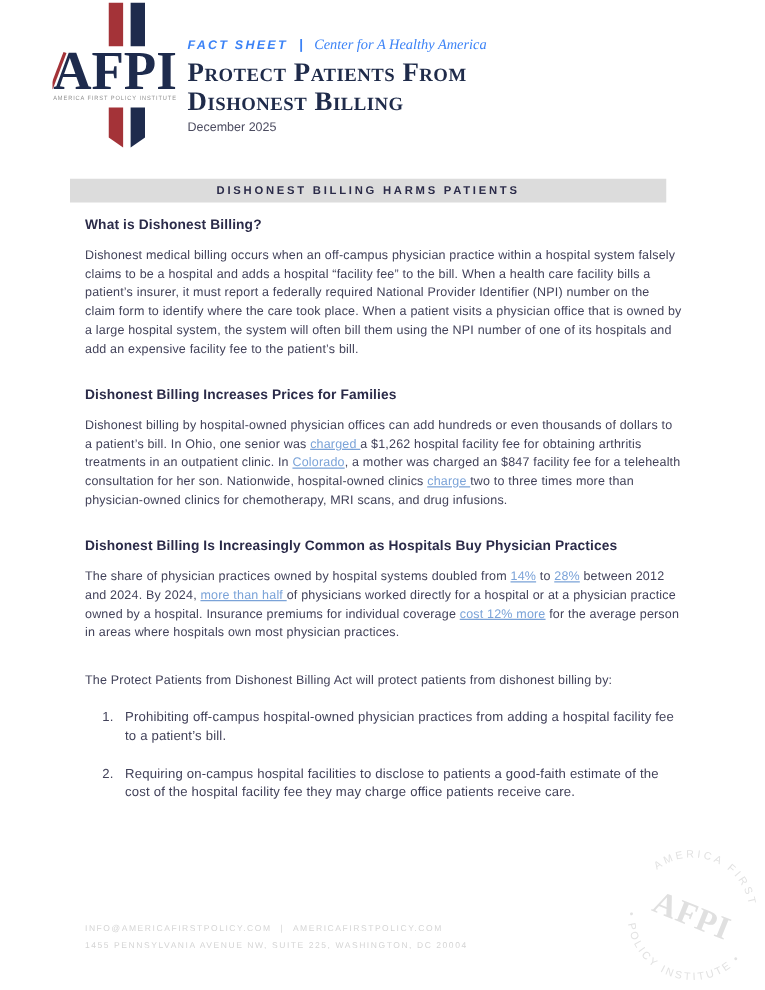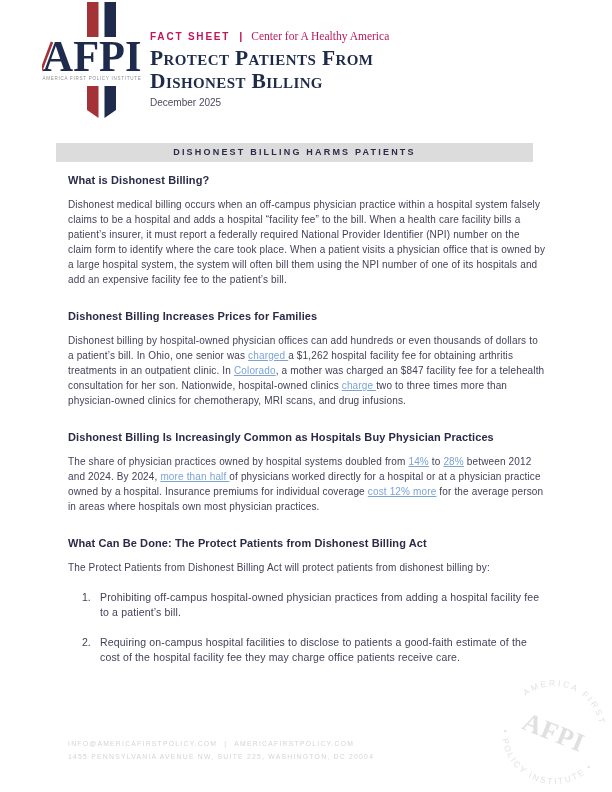--- a/index.html
+++ b/index.html
@@ -2,21 +2,21 @@
 <html><head>
 <meta charset="utf-8">
 <style>
   html,body{margin:0;padding:0;background:#ffffff;}
   .page{position:relative;width:612px;height:792px;background:#ffffff;overflow:hidden;
         font-family:"Liberation Sans",sans-serif;padding-left:35px;}
 
   
   .logo{position:absolute;left:42px;top:2px;width:100px;height:118px;}
   .header-text{position:absolute;left:150px;top:30px;width:420px;}
-  .kicker{display:flex;align-items:baseline;gap:9px;color:#be185d;}
+  .kicker{display:flex;align-items:baseline;gap:9px;color:#3b82f6;font-style:italic;}
   .kicker-fact{font-size:10px;font-weight:bold;letter-spacing:1.8px;}
   .kicker-divider{font-size:11px;font-weight:bold;}
   .kicker-program{font-family:"Liberation Serif",serif;font-size:11.5px;}
   .doc-title{margin-top:5px;font-family:"Liberation Serif",serif;font-variant:small-caps;
              font-weight:bold;font-size:21.5px;line-height:23px;color:#1f2b4a;letter-spacing:0.4px;}
   .doc-date{margin-top:4px;font-size:10px;color:#4c4c60;}
 
   
   .banner{position:absolute;left:56px;top:143px;width:477px;height:19px;background:#dcdcdc;
           text-align:center;line-height:19px;font-size:9px;font-weight:bold;
@@ -79,21 +79,20 @@
       <h2>Dishonest Billing Increases Prices for Families</h2>
       <p><span>Dishonest billing by hospital-owned physician offices can add hundreds or even thousands of dollars to a patient’s bill. In Ohio, one senior was </span><a class="link" href="#">charged </a><span>a $1,262 hospital facility fee for obtaining arthritis treatments in an outpatient clinic. In </span><a class="link" href="#">Colorado</a><span>, a mother was charged an $847 facility fee for a telehealth consultation for her son. Nationwide, hospital-owned clinics </span><a class="link" href="#">charge </a><span>two to three times more than physician-owned clinics for chemotherapy, MRI scans, and drug infusions.</span></p>
     </section>
 
     <section>
       <h2>Dishonest Billing Is Increasingly Common as Hospitals Buy Physician Practices</h2>
       <p><span>The share of physician practices owned by hospital systems doubled from </span><a class="link" href="#">14%</a><span> to </span><a class="link" href="#">28%</a><span> between 2012 and 2024. By 2024, </span><a class="link" href="#">more than half </a><span>of physicians worked directly for a hospital or at a physician practice owned by a hospital. Insurance premiums for individual coverage </span><a class="link" href="#">cost 12% more</a><span> for the average person in areas where hospitals own most physician practices.</span></p>
     </section>
 
     <section>
-      <h2>What Can Be Done: The Protect Patients from Dishonest Billing Act</h2>
       <p><span>The Protect Patients from Dishonest Billing Act will protect patients from dishonest billing by:</span></p>
       <ol>
         <li>Prohibiting off-campus hospital-owned physician practices from adding a hospital facility fee to a patient’s bill.</li>
         <li>Requiring on-campus hospital facilities to disclose to patients a good-faith estimate of the cost of the hospital facility fee they may charge office patients receive care.</li>
       </ol>
     </section>
   </div>
 
   <div class="footer-contact">
     <span>INFO@AMERICAFIRSTPOLICY.COM</span><span class="sep">|</span><span>AMERICAFIRSTPOLICY.COM</span>

